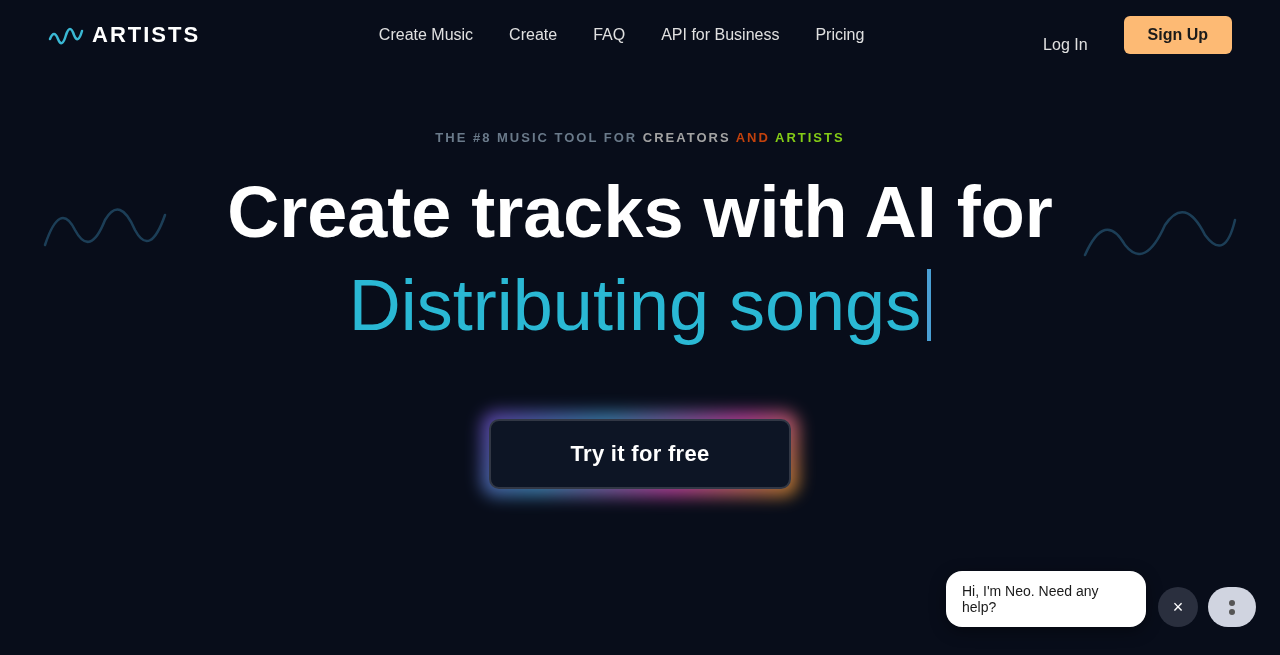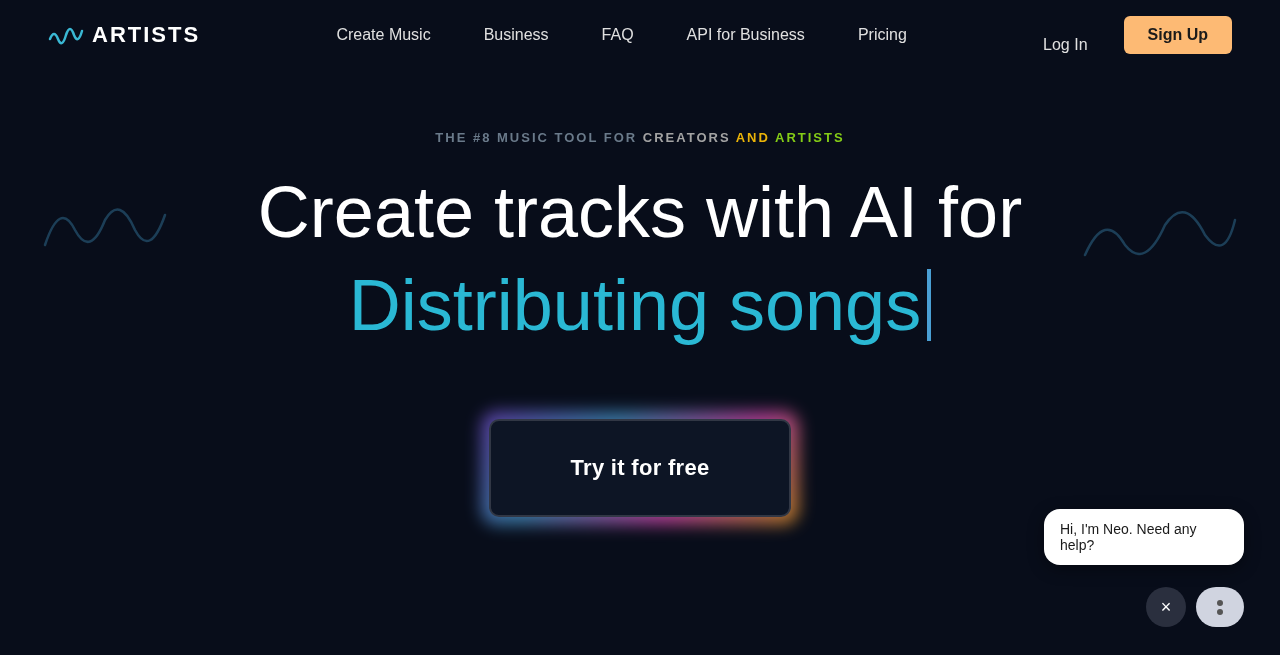--- a/index.html
+++ b/index.html
@@ -37,21 +37,21 @@
     .logo-text {
       font-size: 22px;
       font-weight: 700;
       color: #ffffff;
       letter-spacing: 2px;
     }
 
     .nav-links {
       display: flex;
       align-items: flex-end;
-      gap: 53px;
+      gap: 36px;
     }
 
     .nav-link {
       font-size: 16px;
       color: #e0e0e0;
       text-decoration: none;
       cursor: pointer;
       font-weight: 400;
     }
 
@@ -95,34 +95,34 @@
       font-weight: 600;
       letter-spacing: 2px;
       margin-bottom: 28px;
     }
 
     .tagline-creators {
       color: #a3a3a3;
     }
 
     .tagline-and {
-      color: #eab308;
+      color: #c2410c;
     }
 
     .tagline-artists {
       color: #84cc16;
     }
 
     .tagline-rest {
       color: #6a7a8a;
     }
 
     .hero-title {
       font-size: 72px;
-      font-weight: 400;
+      font-weight: 700;
       color: #ffffff;
       line-height: 1.1;
       margin-bottom: 10px;
     }
 
     .hero-subtitle {
       font-size: 72px;
       font-weight: 400;
       color: #2ab8d4;
       line-height: 1.2;
@@ -176,37 +176,37 @@
       opacity: 0.7;
       z-index: 0;
     }
 
     .cta-btn {
       position: relative;
       z-index: 1;
       background-color: #0d1525;
       color: #ffffff;
       border: 2px solid rgba(255,255,255,0.15);
-      padding: 34px 80px;
+      padding: 20px 80px;
       border-radius: 10px;
       font-size: 22px;
       font-weight: 600;
       cursor: pointer;
       letter-spacing: 0.3px;
     }
 
     
     .chat-widget {
       position: fixed;
       bottom: 28px;
-      right: 36px;
-      display: flex;
-      flex-direction: column;
+      right: 24px;
+      display: flex;
+      flex-direction: row;
       align-items: flex-end;
-      gap: 22px;
+      gap: 12px;
     }
 
     .chat-bubble {
       background: #ffffff;
       color: #1a1a1a;
       padding: 12px 16px;
       border-radius: 16px;
       font-size: 14px;
       font-weight: 500;
       max-width: 200px;
@@ -261,21 +261,21 @@
 <nav class="navbar">
   <div class="logo-container">
     <svg class="logo-icon" viewBox="0 0 36 28" fill="none" xmlns="http://www.w3.org/2000/svg">
       <path d="M2 18 Q6 8, 10 18 Q14 28, 18 14 Q22 2, 26 14 Q30 24, 34 10" stroke="#3ab8d4" stroke-width="2.5" fill="none" stroke-linecap="round"></path>
     </svg>
     <span class="logo-text">ARTISTS</span>
   </div>
 
   <div class="nav-links">
     <a class="nav-link">Create Music</a>
-    <a class="nav-link">Business</a>
+    <a class="nav-link">Create</a>
     <a class="nav-link">FAQ</a>
     <a class="nav-link">API for Business</a>
     <a class="nav-link">Pricing</a>
   </div>
 
   <div class="nav-actions">
     <span class="login-btn">Log In</span>
     <button class="signup-btn">Sign Up</button>
   </div>
 </nav>

